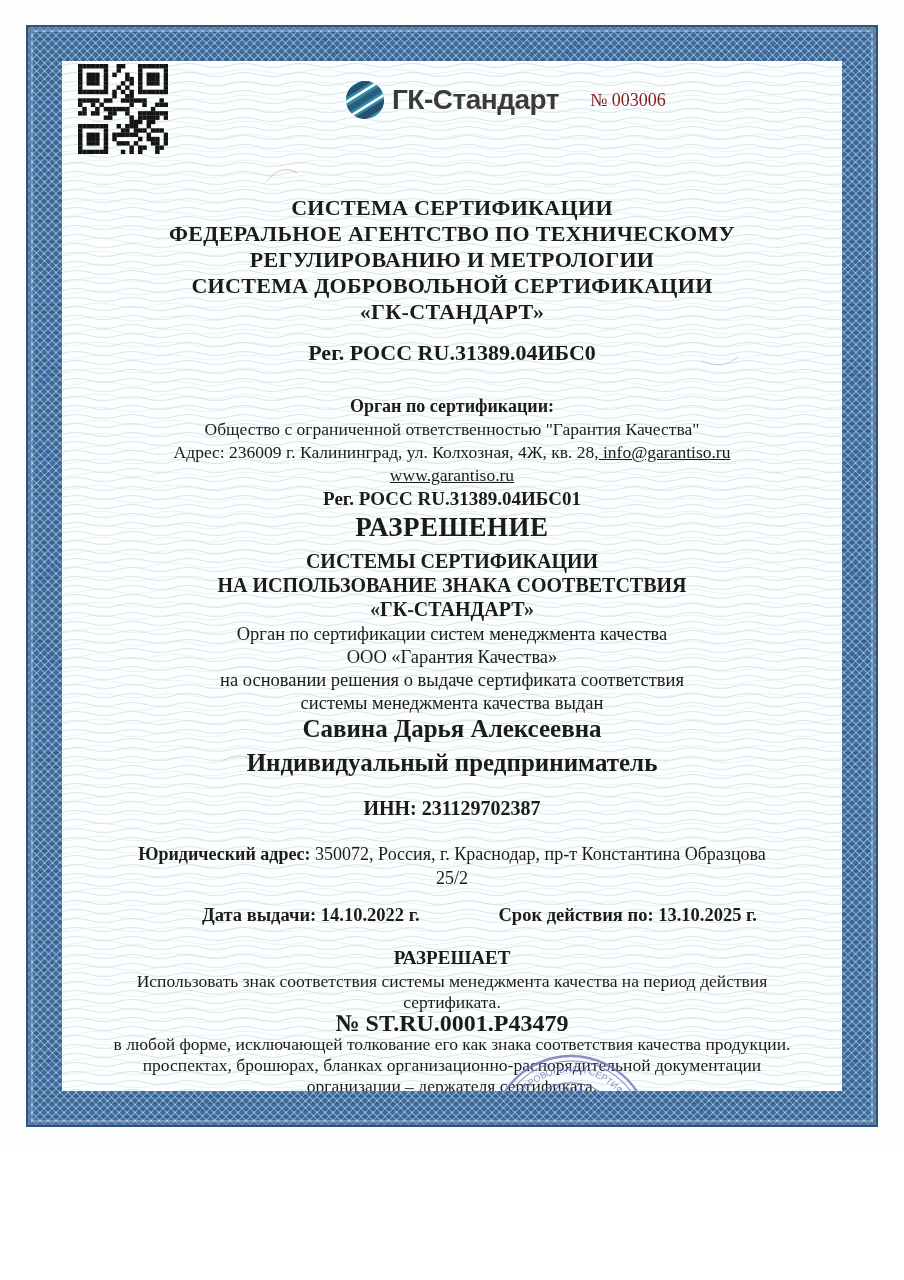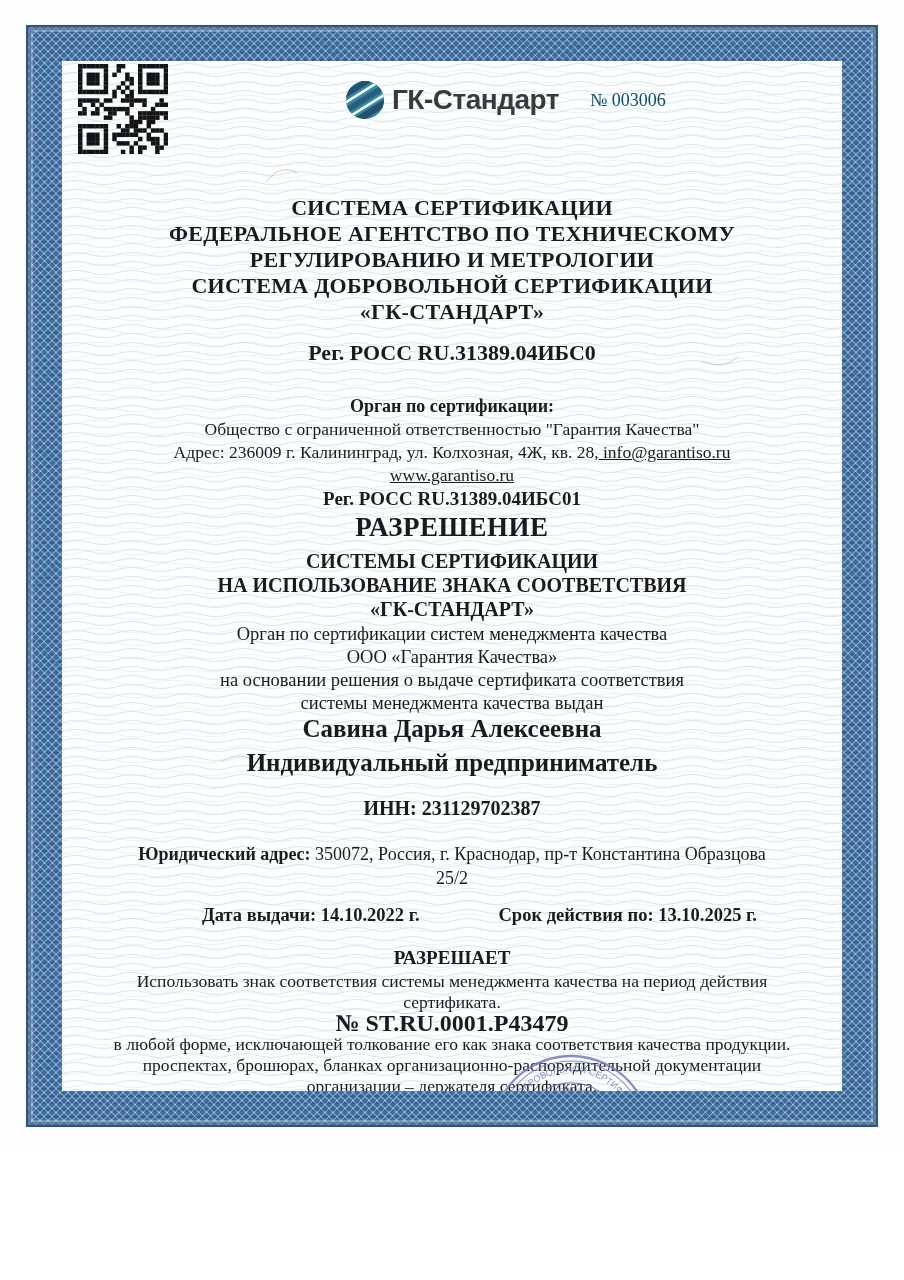--- a/index.html
+++ b/index.html
@@ -15,21 +15,21 @@
   }
   .inner{position:relative;width:100%;height:100%;background:#fcfeff;overflow:hidden;}
   .bgsvg{position:absolute;left:0;top:0;width:100%;height:100%;z-index:0;}
   .content{position:absolute;left:0;top:0;right:0;bottom:0;z-index:1;}
   .abs{position:absolute;left:0;right:0;}
   .ctr{text-align:center;}
 
   .qr{position:absolute;left:16px;top:3px;width:90px;height:90px;}
   .logo{position:absolute;left:50%;top:19px;transform:translateX(-50%);display:flex;align-items:center;gap:7px;}
   .logo-text{font-family:"Liberation Sans",sans-serif;font-weight:bold;font-size:28px;color:#3a3a3a;letter-spacing:-0.5px;}
-  .doc-number{position:absolute;left:528px;top:29px;font-size:18px;color:#0c4a6e;}
+  .doc-number{position:absolute;left:528px;top:29px;font-size:18px;color:#7f1d1d;}
 
   .title-block{top:134px;}
   .title-line{font-weight:bold;font-size:22px;line-height:26px;letter-spacing:.3px;}
   .reg1{top:279px;font-weight:bold;font-size:22px;}
 
   .org-block{top:334px;font-size:17.5px;line-height:23px;}
   .org-heading{font-weight:bold;font-size:18px;}
   .org-reg{font-weight:bold;font-size:19px;}
   .ul{text-decoration:underline;}
 

